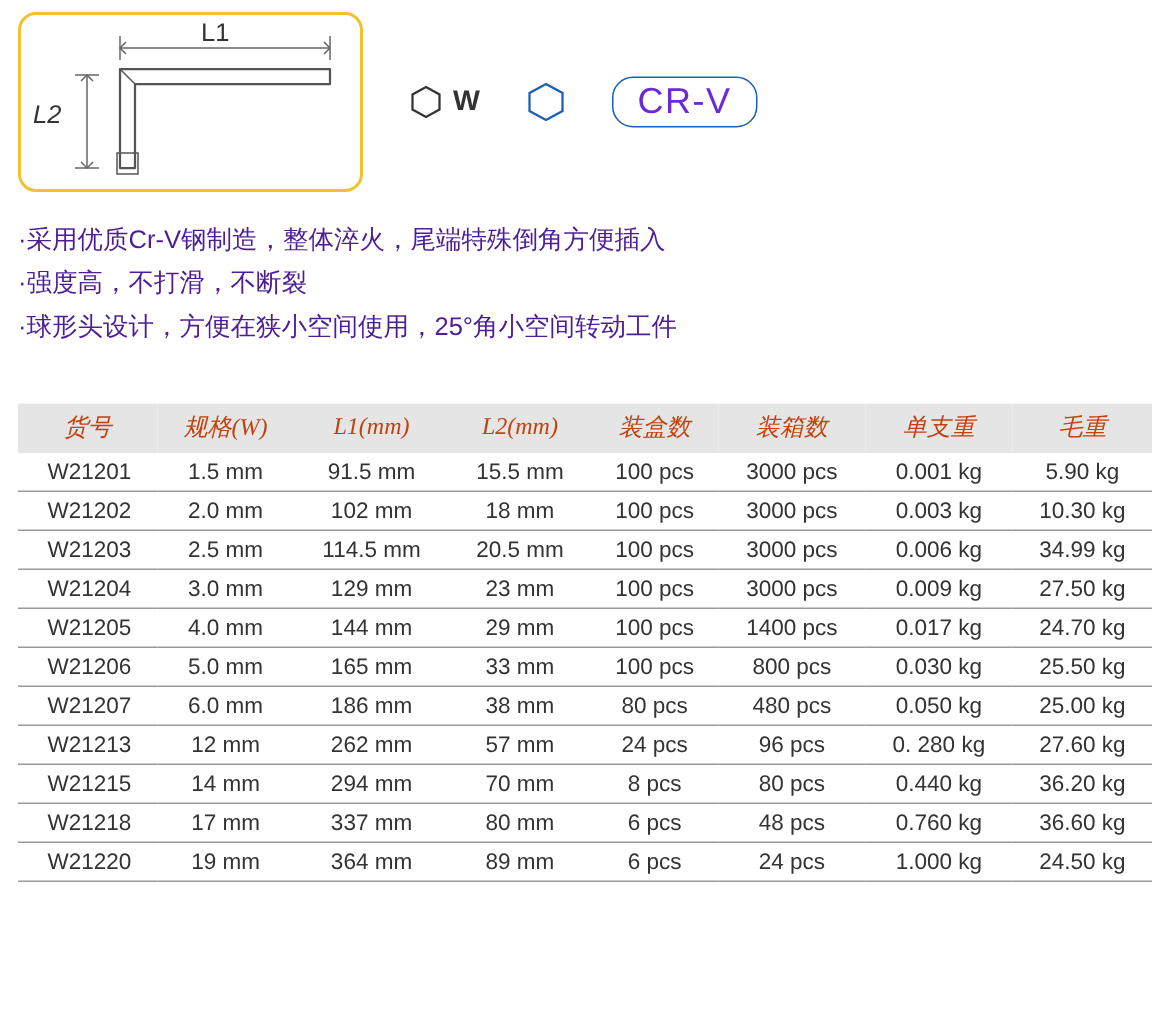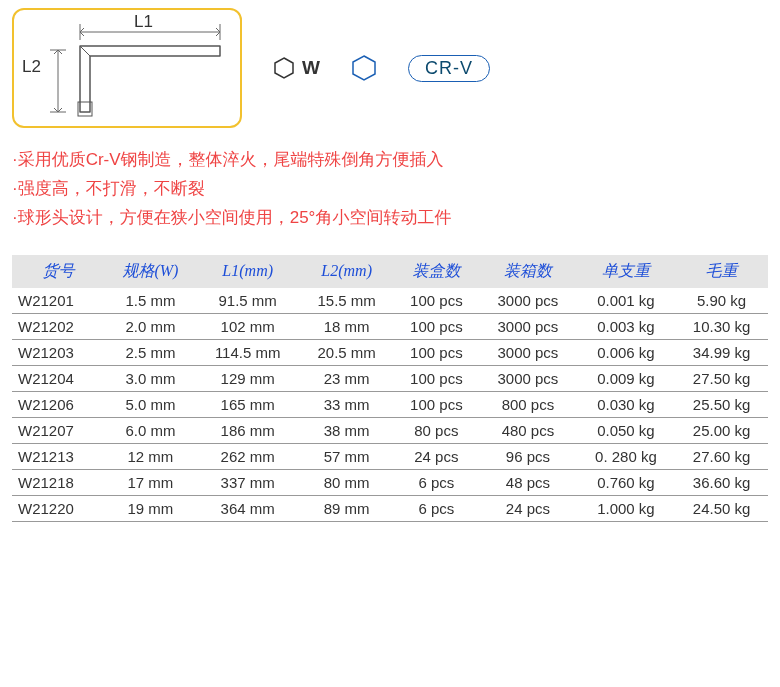--- a/index.html
+++ b/index.html
@@ -20,67 +20,67 @@
   .diagram-box {
     border: 2px solid #f2c12e;
     border-radius: 12px;
     width: 230px;
     height: 120px;
     position: relative;
     padding: 6px;
   }
   .diagram-box svg { display: block; }
   .diagram-l1 { position: absolute; top: 2px; left: 120px; font-size: 17px; font-family: Arial; }
-  .diagram-l2 { position: absolute; top: 47px; left: 8px; font-size: 17px; font-family: Arial; }
+  .diagram-l2 { position: absolute; top: 57px; left: 8px; font-size: 17px; font-family: Arial; font-style: italic; }
   .hex-w {
     display: flex;
     align-items: center;
     gap: 6px;
   }
   .hex-w svg { display: block; }
   .hex-w span { font-size: 19px; font-weight: bold; font-family: Arial; }
   .crv-badge {
     border: 1.5px solid #1a5fb4;
-    color: #0c4a6e;
+    color: #6d28d9;
     border-radius: 14px;
     padding: 2px 16px;
-    font-size: 18px;
+    font-size: 24px;
     font-family: Arial;
     letter-spacing: 1px;
   }
   .bullets {
     font-size: 17px;
     line-height: 1.7;
-    margin-bottom: 22px;
-    color: #ef4444;
+    margin-bottom: 36px;
+    color: #4c1d95;
   }
   .bullets div::before { content: "·"; }
   table {
     width: 100%;
     border-collapse: collapse;
     font-size: 15px;
   }
   thead th {
     background: #e5e5e5;
     font-weight: normal;
     padding: 6px 4px;
     text-align: center;
     font-style: italic;
-    color: #1d4ed8;
+    color: #c2410c;
     font-family: "SimSun", serif;
     font-size: 16px;
   }
   tbody td {
     border-bottom: 1px solid #999;
     padding: 4px 4px;
     text-align: center;
     font-family: Arial, sans-serif;
     white-space: nowrap;
   }
-  tbody td:first-child { text-align: left; padding-left: 6px; margin-top: 39px; }
+  tbody td:first-child { text-align: center; padding-left: 6px; margin-top: 39px; }
 </style>
 </head>
 <body>
 
 <div class="top-row">
   <div class="diagram-box">
     <span class="diagram-l1">L1</span>
     <span class="diagram-l2">L2</span>
     <svg width="210" height="106">
 
@@ -170,20 +170,30 @@
         <td>W21204</td>
         <td>3.0 mm</td>
         <td>129 mm</td>
         <td>23 mm</td>
         <td>100 pcs</td>
         <td>3000 pcs</td>
         <td>0.009 kg</td>
         <td>27.50 kg</td>
       </tr>
       <tr>
+        <td>W21205</td>
+        <td>4.0 mm</td>
+        <td>144 mm</td>
+        <td>29 mm</td>
+        <td>100 pcs</td>
+        <td>1400 pcs</td>
+        <td>0.017 kg</td>
+        <td>24.70 kg</td>
+      </tr>
+      <tr>
         <td>W21206</td>
         <td>5.0 mm</td>
         <td>165 mm</td>
         <td>33 mm</td>
         <td>100 pcs</td>
         <td>800 pcs</td>
         <td>0.030 kg</td>
         <td>25.50 kg</td>
       </tr>
       <tr>
@@ -200,20 +210,30 @@
         <td>W21213</td>
         <td>12 mm</td>
         <td>262 mm</td>
         <td>57 mm</td>
         <td>24 pcs</td>
         <td>96 pcs</td>
         <td>0. 280 kg</td>
         <td>27.60 kg</td>
       </tr>
       <tr>
+        <td>W21215</td>
+        <td>14 mm</td>
+        <td>294 mm</td>
+        <td>70 mm</td>
+        <td>8 pcs</td>
+        <td>80 pcs</td>
+        <td>0.440 kg</td>
+        <td>36.20 kg</td>
+      </tr>
+      <tr>
         <td>W21218</td>
         <td>17 mm</td>
         <td>337 mm</td>
         <td>80 mm</td>
         <td>6 pcs</td>
         <td>48 pcs</td>
         <td>0.760 kg</td>
         <td>36.60 kg</td>
       </tr>
       <tr>

